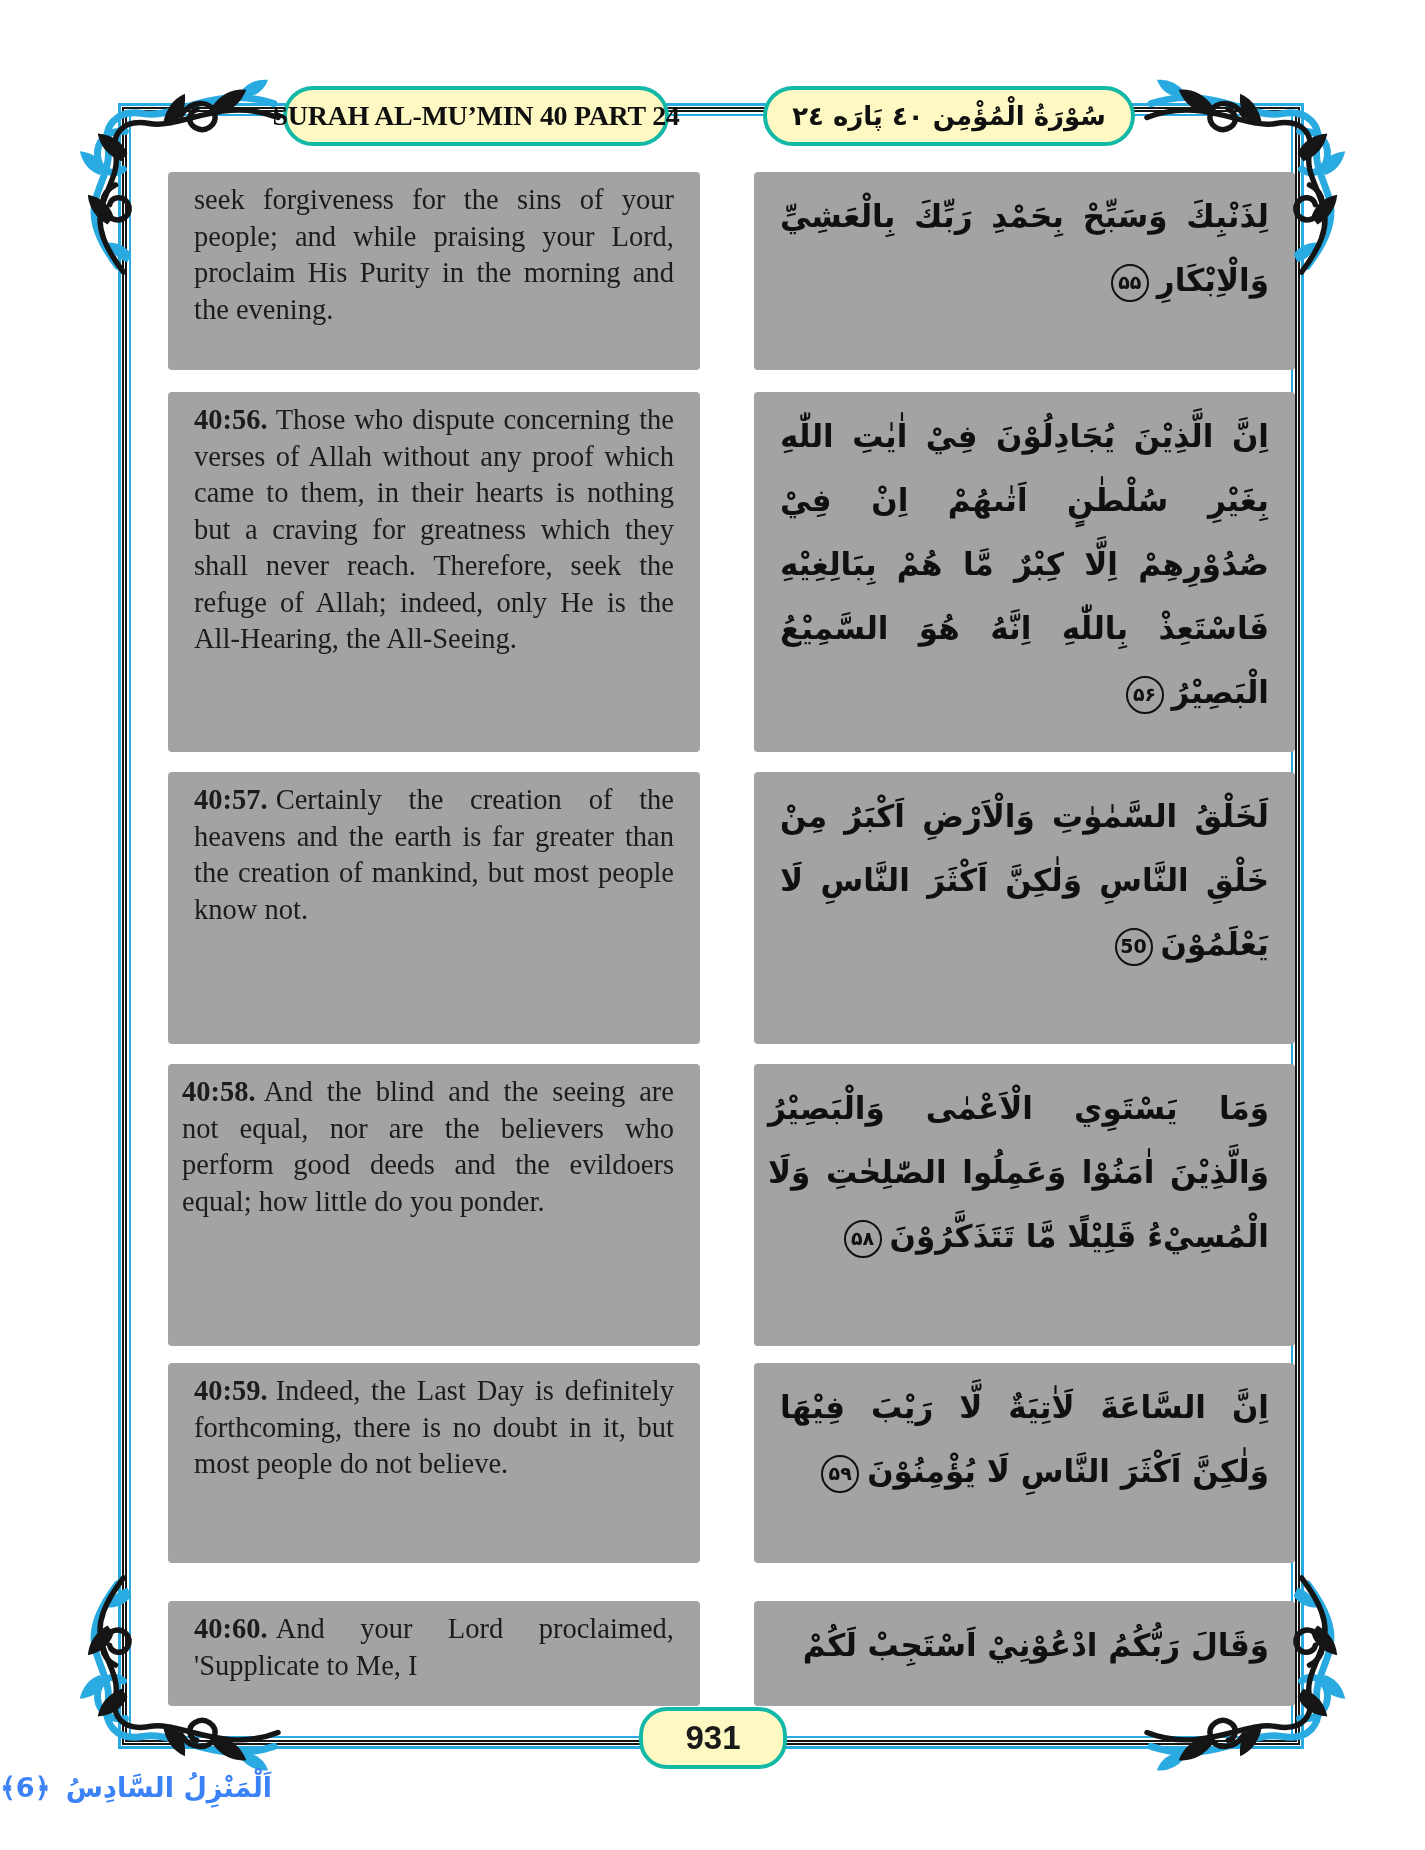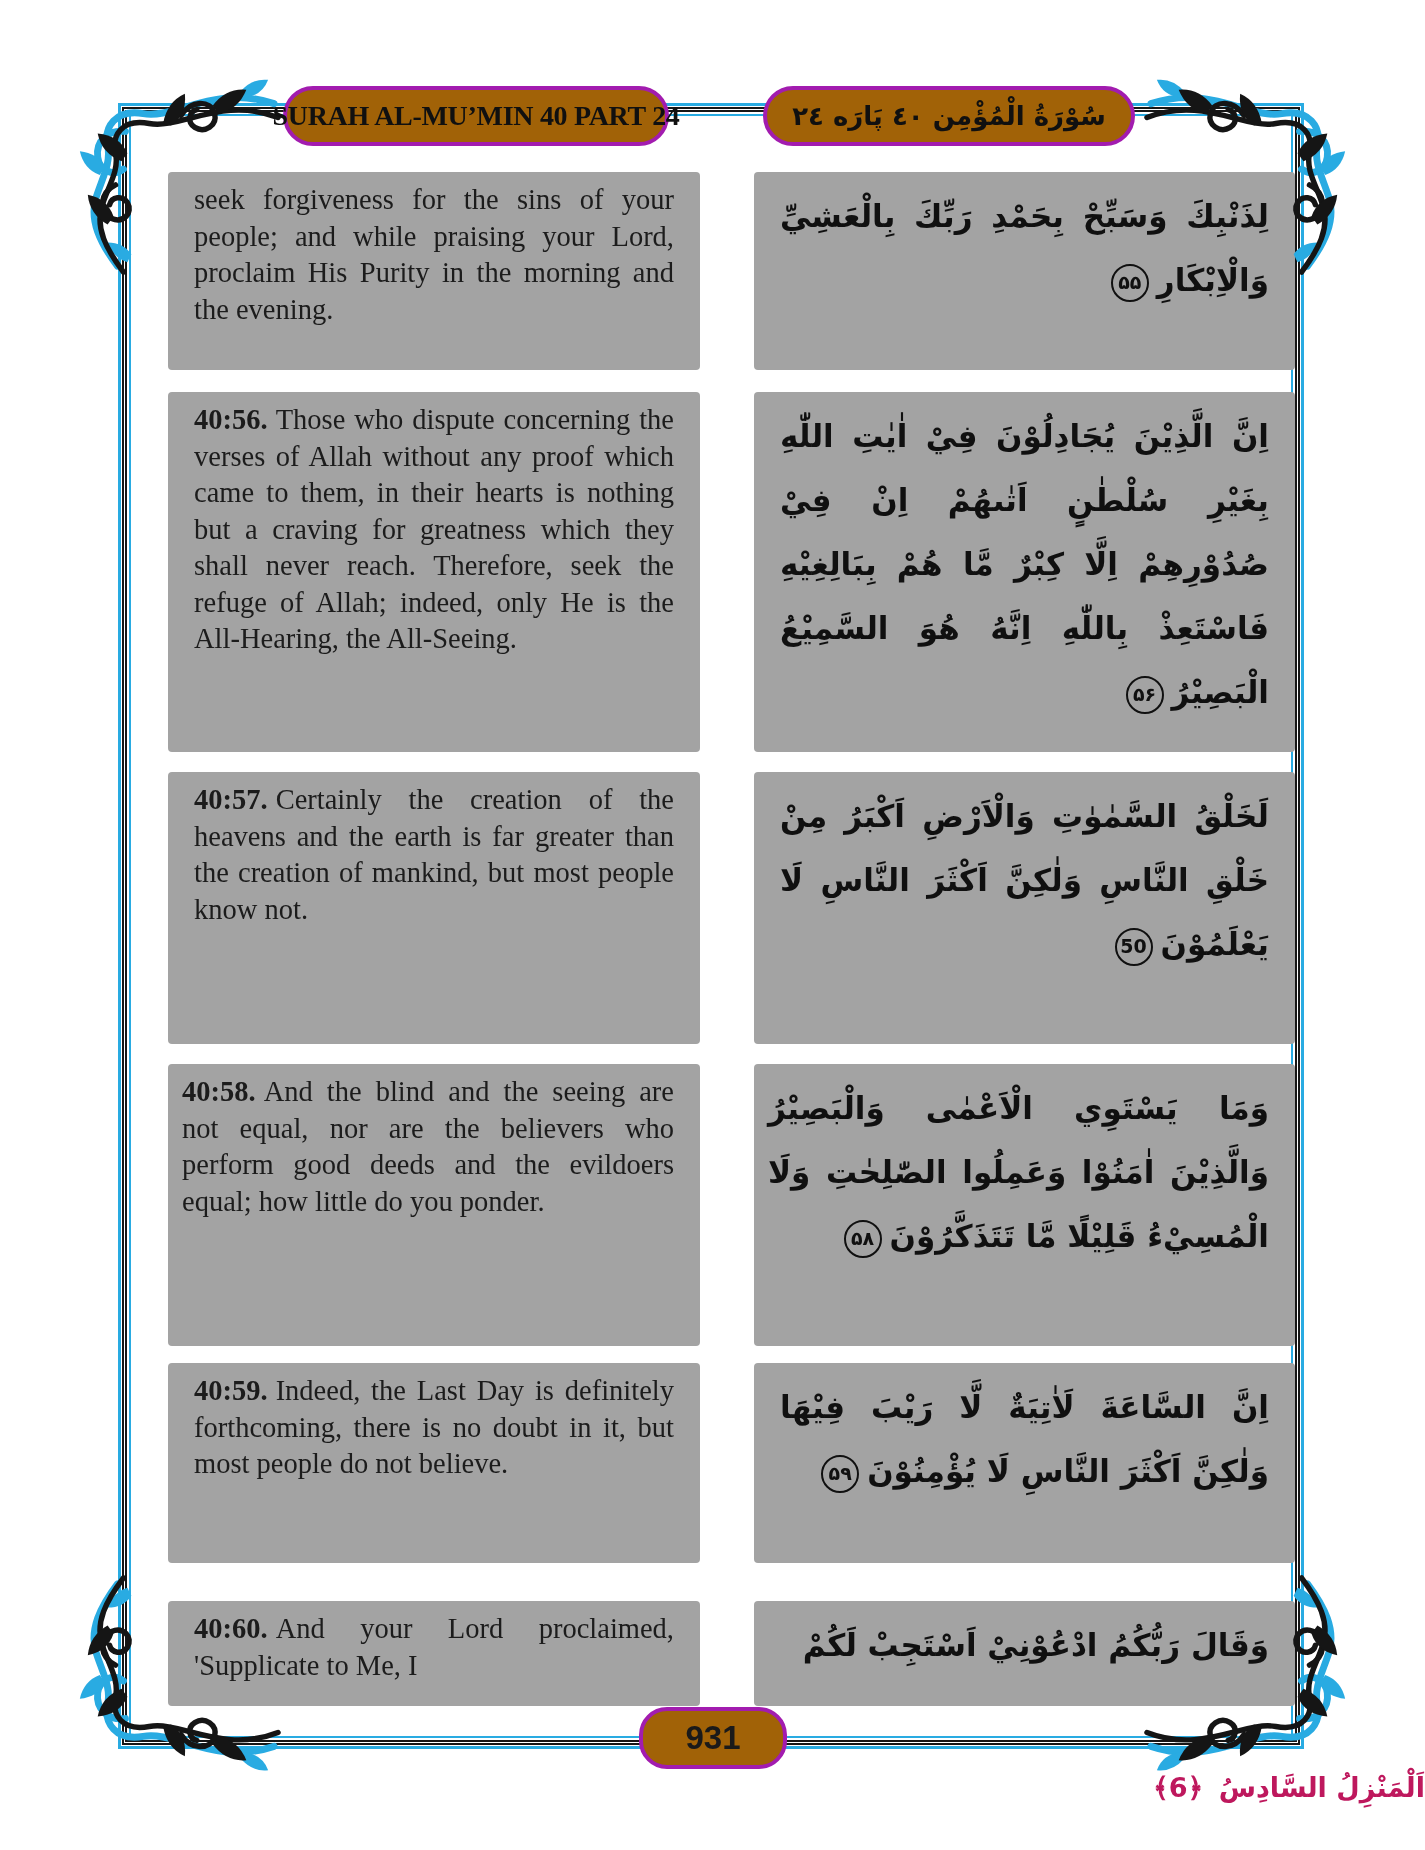--- a/index.html
+++ b/index.html
@@ -20,21 +20,21 @@
 
   
   .corner { position:absolute; width:218px; height:218px; z-index:5; }
   .c-tl { left:64px;  top:66px; }
   .c-tr { left:1143px; top:66px;  transform:scaleX(-1); }
   .c-bl { left:64px;  top:1566px; transform:scaleY(-1); }
   .c-br { left:1143px; top:1566px; transform:scale(-1,-1); }
 
   
   .pill {
-    position:absolute; background:#a16207; border:4px solid #a21caf; border-radius:32px;
+    position:absolute; background:#fef9c3; border:4px solid #14b8a6; border-radius:32px;
     display:flex; align-items:center; justify-content:center; z-index:6;
   }
   .pill-en { left:283px; top:86px; width:386px; height:60px; }
   .pill-en span { font-weight:bold; font-size:28px; letter-spacing:-0.3px; color:#101010; white-space:nowrap; }
   .pill-ar { left:763px; top:86px; width:372px; height:60px; }
   .pill-ar span { font-family:"DejaVu Sans", sans-serif; font-weight:bold; font-size:26px; color:#101010; white-space:nowrap; }
   .pill-page { left:639px; top:1707px; width:148px; height:62px; border-radius:28px; }
   .pill-page span { font-family:"Liberation Sans", sans-serif; font-weight:bold; font-size:33px; color:#1a1a1a; }
 
   
@@ -56,23 +56,23 @@
 
   .r0 { top:172px;  height:198px; }
   .r1 { top:392px;  height:360px; }
   .r2 { top:772px;  height:272px; }
   .r3 { top:1064px; height:282px;padding-left:14px; }
   .r4 { top:1363px; height:200px; }
   .r5 { top:1601px; height:105px; }
 
   
   .manzil {
-    position:absolute; left:0; top:1772px; width:100%; text-align:right;
+    position:absolute; left:0; top:1772px; width:100%; text-align:left;
     font-family:"DejaVu Sans", sans-serif; font-weight:bold; font-size:27px;
-    color:#be185d; direction:rtl; z-index:7;
+    color:#3b82f6; direction:rtl; z-index:7;
   }
   .manzil .mnum { margin-right:6px; }
   .website {
     position:absolute; left:0; top:1865px; width:100%; text-align:right;
     font-family:"Liberation Sans", sans-serif; font-size:25px; color:#111; z-index:7;padding-left:43px;
   }
   .defs-svg { position:absolute; width:0; height:0; }
 </style>
 </head>
 <body>

